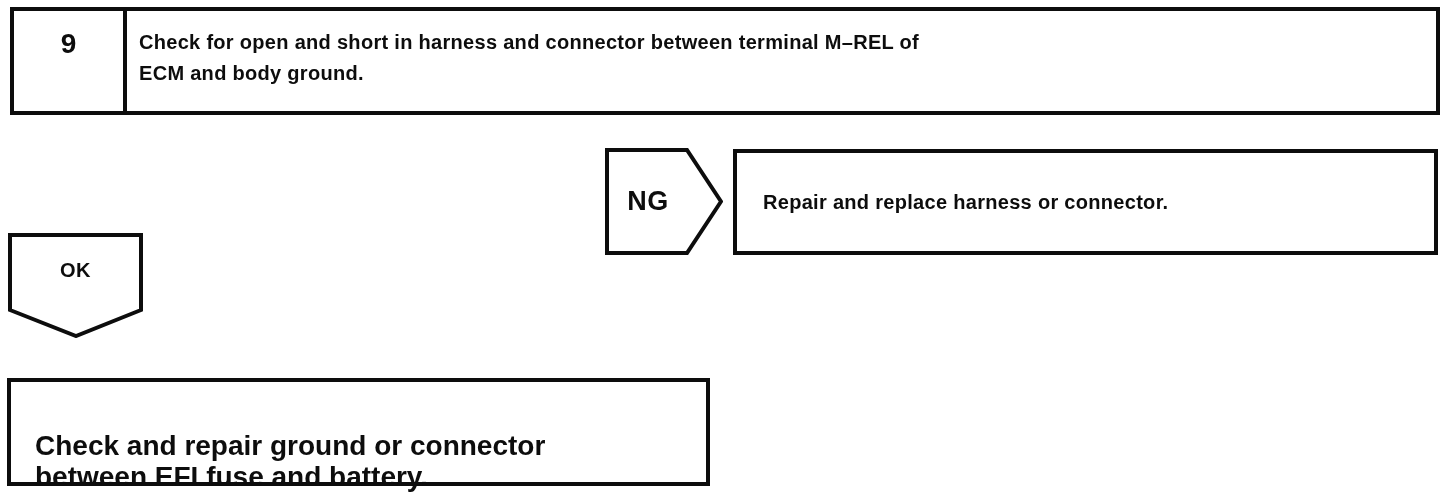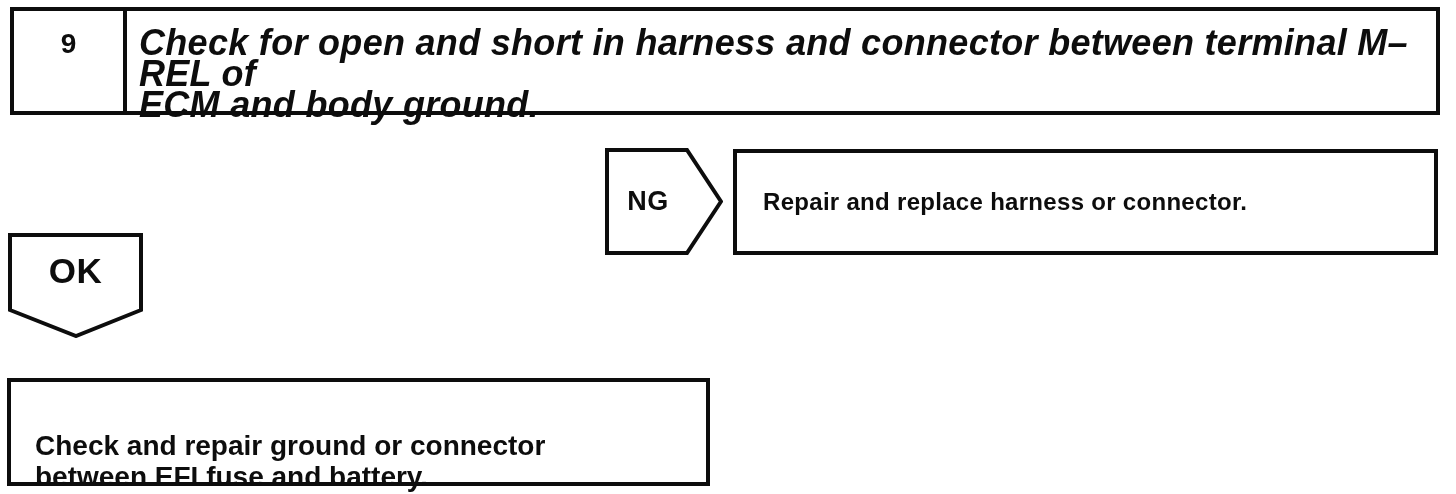--- a/index.html
+++ b/index.html
@@ -38,25 +38,24 @@
     width: 113px;
     flex: 0 0 113px;
     border-right: 4px solid #0d0d0d;
     text-align: center;
     font-size: 28px;
     padding-top: 17px;
     box-sizing: border-box;
   }
   .step-text {
     flex: 1 1 auto;
-    font-size: 36px;
+    font-size: 20px;
     line-height: 31px;
     padding: 16px 8px 0 12px;
     letter-spacing: 0.3px;
-    font-style: italic;
   }
   
   .ng-pentagon {
     position: absolute;
     left: 605px;
     top: 148px;
     width: 118px;
     height: 107px;
   }
   .ng-pentagon .label {
@@ -75,21 +74,21 @@
   }
   
   .ng-action-box {
     left: 733px;
     top: 149px;
     width: 705px;
     height: 106px;
     display: flex;
     align-items: center;
     padding-left: 26px;
-    font-size: 24px;
+    font-size: 20px;
     letter-spacing: 0.3px;
   }
   
   .ok-pentagon {
     position: absolute;
     left: 8px;
     top: 233px;
     width: 135px;
     height: 105px;
   }
@@ -97,21 +96,21 @@
     position: absolute;
     left: 0;
     top: 0;
     width: 100%;
     height: 100%;
     display: flex;
     align-items: center;
     justify-content: center;
     padding-bottom: 30px;
     box-sizing: border-box;
-    font-size: 35px;
+    font-size: 20px;
     letter-spacing: 0.5px;
   }
   
   .ok-action-box {
     left: 7px;
     top: 378px;
     width: 703px;
     height: 108px;
     font-size: 28px;
     line-height: 31px;

